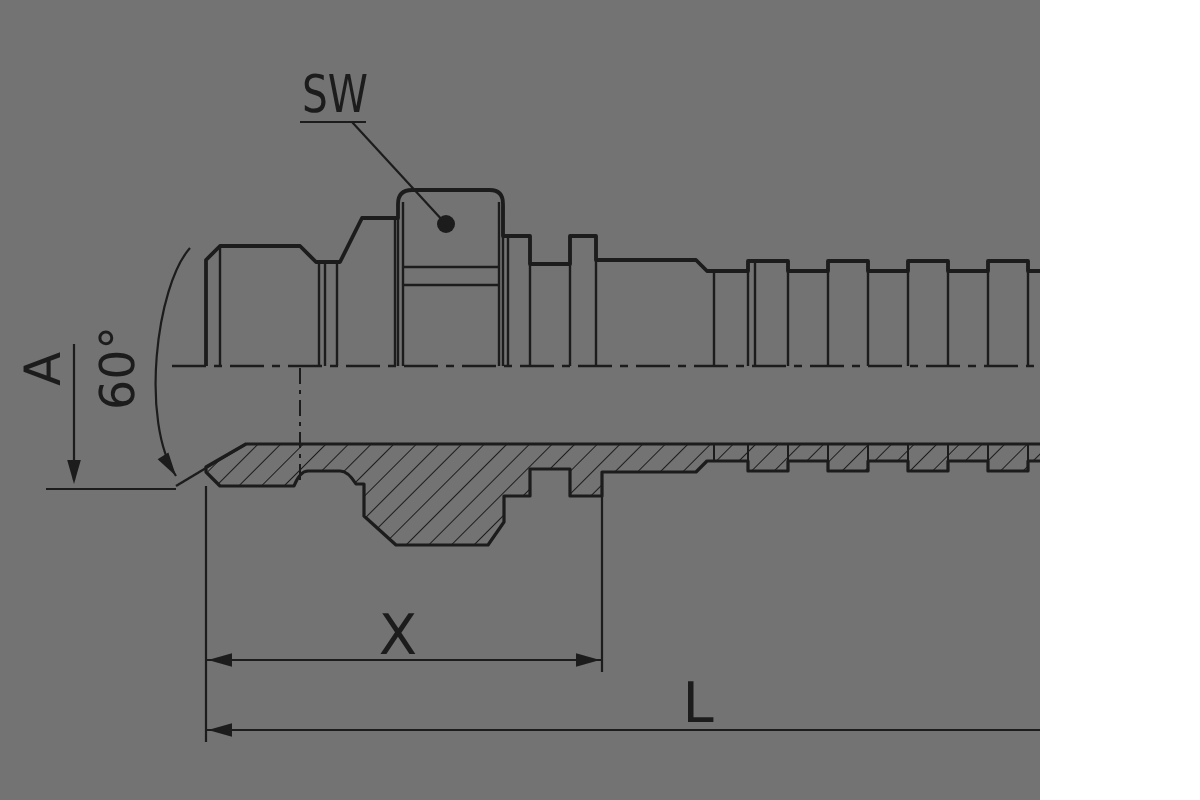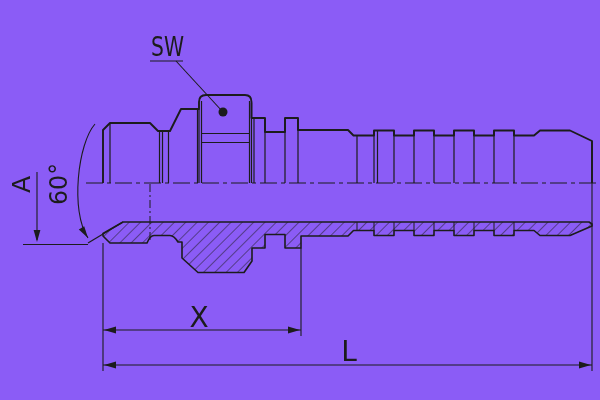--- a/index.html
+++ b/index.html
@@ -1,16 +1,16 @@
 <!DOCTYPE html>
 <html><head>
 <meta charset="utf-8">
 <style>
   html,body{margin:0;padding:0;background:#ffffff;}
-  .stage{position:relative;width:600px;height:400px;background:#8b5cf6;overflow:hidden;}
+  .stage{position:relative;width:520px;height:400px;background:#737373;overflow:hidden;}
   svg{display:block;}
   .thick{stroke:#1c1c1c;stroke-width:1.9;fill:none;stroke-linejoin:round;stroke-linecap:butt;}
   .thin{stroke:#1c1c1c;stroke-width:1.2;fill:none;}
   .hair{stroke:#1c1c1c;stroke-width:1;fill:none;}
   .dim{stroke:#1c1c1c;stroke-width:1.1;fill:none;}
   .arrow{fill:#1c1c1c;stroke:none;}
   .lbl{font-family:"DejaVu Sans","Liberation Sans",sans-serif;fill:#1c1c1c;}
 </style>
 </head>
 <body>

